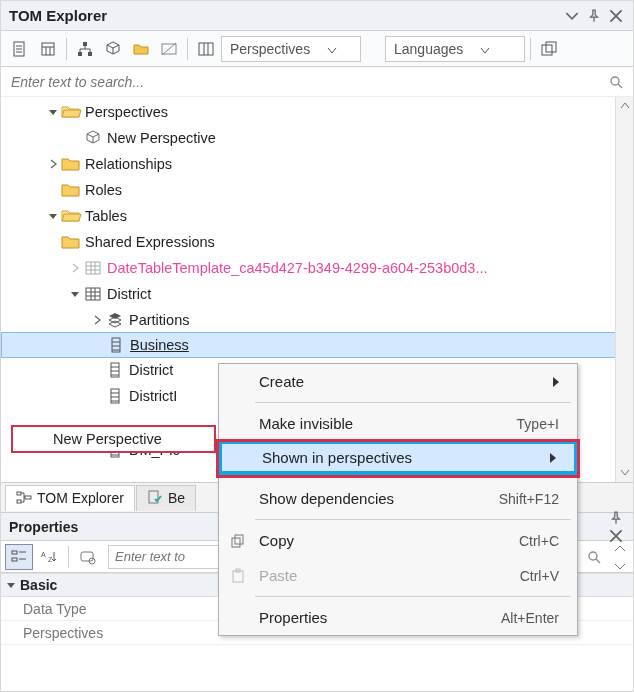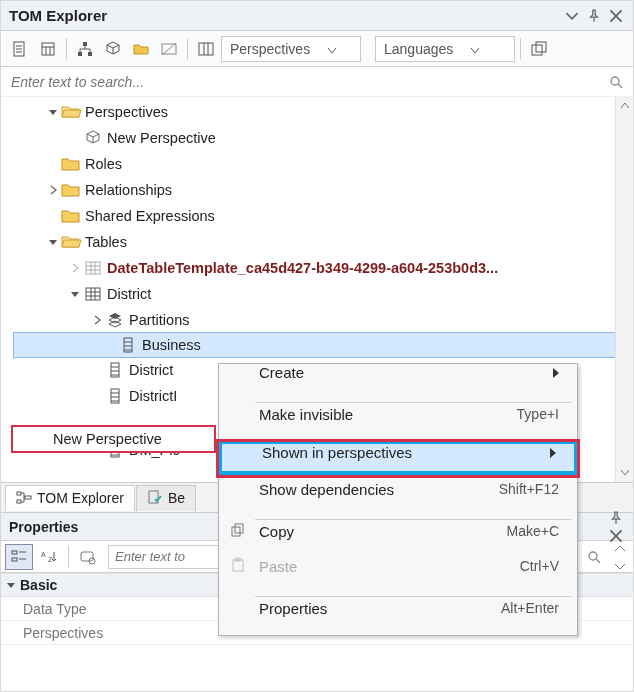--- a/index.html
+++ b/index.html
@@ -28,29 +28,29 @@
   .tree-wrap { position:relative; height:386px; overflow:hidden; border-bottom:1px solid #ccc; }
   .tree-scroll { position:absolute; right:0; top:0; bottom:0; width:18px; background:#f3f3f3; border-left:1px solid #e0e0e0; display:flex; flex-direction:column; align-items:center; }
   .scroll-arrow { height:18px; width:100%; display:flex; align-items:center; justify-content:center; }
   .tree { padding-top:2px; }
   .tree-item { display:flex; align-items:center; height:26px; white-space:nowrap; }
   .indent { display:inline-block; width:22px; height:1px; }
   .expander { width:16px; height:16px; display:flex; align-items:center; justify-content:center; }
   .expander svg { width:10px; height:10px; }
   .node-icon { width:20px; height:20px; display:flex; align-items:center; justify-content:center; margin-right:4px; }
   .node-label { font-size:14.5px; color:#222; }
-  .node-label.dim { color:#7f1d1d;font-weight:bold; }
+  .node-label.dim { color:#ec4899; }
   .selected-row { background:#d4e8ff; border:1px solid #88b9ec; margin:-1px 0; }
   
   .perspective-badge { position:absolute; left:10px; top:328px; height:28px; width:205px; border:2px solid #d62f4a; background:#fff; display:flex; align-items:center; font-size:14.5px; padding-left:40px; z-index:5; }
   
   
   .ctx-menu { position:absolute; left:218px; top:363px; width:360px; background:#f7f7f7; border:1px solid #b0b0b0; box-shadow:2px 2px 4px rgba(0,0,0,.2); z-index:20; }
   .ctx-highlight { position:absolute; left:216px; top:439px; width:364px; height:39px; border:3px solid #d62f4a; z-index:25; pointer-events:none; }
-  .ctx-item { display:flex; height:35px; padding:0 18px 0 40px; position:relative; font-size:15px; }
+  .ctx-item { display:flex; align-items:center; height:35px; padding:0 18px 0 40px; position:relative; font-size:15px; }
   .ctx-item .ctx-icon { position:absolute; left:8px; width:22px; display:flex; justify-content:center; color:#888; }
   .ctx-item.dim { color:#aaa; }
   .ctx-item.hover { background:#d4e8ff; border:4px solid #0ea5e9; margin:-1px; }
   .ctx-item .shortcut { margin-left:auto; color:#555; font-size:14px; }
   .ctx-item .sub-arrow { margin-left:auto; }
   .ctx-sep { height:1px; background:#d0d0d0; margin:3px 6px 3px 36px; }
   
   
   .bottom-tabs { display:flex; align-items:center; height:30px; background:#f3f3f3; border-bottom:1px solid #ccc; padding-left:4px; gap:1px; }
   .btab { display:flex; align-items:center; gap:5px; height:26px; padding:0 10px; background:#fff; border:1px solid #ccc; border-bottom:none; font-size:14px; }
@@ -145,21 +145,21 @@
         <line x1="6" y1="2" x2="6" y2="14" stroke="#555"></line>
         <line x1="10" y1="2" x2="10" y2="14" stroke="#555"></line>
       </svg>
     </div>
   <div class="tb-combo" style="width:140px">
     <span>Perspectives</span>
     <span class="arrow"><svg width="8" height="6">
           <path d="M0 0 L4 5 L8 0" fill="none" stroke="#555"></path>
         </svg></span>
   </div>
-  <div class="tb-combo" style="width:140px; margin-left:12px;">
+  <div class="tb-combo" style="width:140px; margin-left:22px;">
     <span>Languages</span>
     <span class="arrow"><svg width="8" height="6">
           <path d="M0 0 L4 5 L8 0" fill="none" stroke="#555"></path>
         </svg></span>
   </div>
   <span class="tb-sep"></span>
   <div class="tb-btn">
       <svg width="16" height="16">
         <rect x="1" y="4" width="10" height="10" fill="none" stroke="#555"></rect>
         <rect x="5" y="1" width="10" height="10" fill="none" stroke="#555"></rect>
@@ -206,32 +206,20 @@
           <svg width="16" height="16">
             <path d="M8 1 L14 4 L8 7 L2 4 Z M2 4 v6 L8 13 v-6 M14 4 v6 L8 13" fill="none" stroke="#666"></path>
           </svg>
         </span>
       <span class="node-label">New Perspective</span>
     </div>
 
     <div class="tree-item">
       <span class="indent"></span>
         <span class="indent"></span>
-      <span class="expander"></span>
-      <span class="node-icon">
-          <svg width="18" height="14">
-            <path d="M0 2 h6 l2 2 h9 v9 h-17 z" fill="#f7cf60" stroke="#c89020"></path>
-          </svg>
-        </span>
-      <span class="node-label">Roles</span>
-    </div>
-
-    <div class="tree-item">
-      <span class="indent"></span>
-        <span class="indent"></span>
       <span class="expander">
           <svg viewBox="0 0 10 10">
             <path d="M3 1 L8 5 L3 9" fill="none" stroke="#666" stroke-width="1.3"></path>
           </svg>
         </span>
       <span class="node-icon">
           <svg width="18" height="14">
             <path d="M0 2 h6 l2 2 h9 v9 h-17 z" fill="#f7cf60" stroke="#c89020"></path>
           </svg>
         </span>
@@ -240,38 +228,50 @@
 
     <div class="tree-item">
       <span class="indent"></span>
         <span class="indent"></span>
       <span class="expander"></span>
       <span class="node-icon">
           <svg width="18" height="14">
             <path d="M0 2 h6 l2 2 h9 v9 h-17 z" fill="#f7cf60" stroke="#c89020"></path>
           </svg>
         </span>
-      <span class="node-label">Shared Expressions</span>
+      <span class="node-label">Roles</span>
     </div>
 
     <div class="tree-item">
       <span class="indent"></span>
         <span class="indent"></span>
       <span class="expander">
           <svg viewBox="0 0 10 10">
             <path d="M1 3 L5 8 L9 3" fill="#555"></path>
           </svg>
         </span>
       <span class="node-icon">
           <svg width="18" height="14">
             <path d="M0 2 h6 l2 2 h9 v8 h-17 z" fill="#fce29a" stroke="#d0a030"></path>
             <path d="M2 5 h17 l-2 7 h-17 z" fill="#f7d676" stroke="#d0a030"></path>
           </svg>
         </span>
       <span class="node-label">Tables</span>
+    </div>
+
+    <div class="tree-item">
+      <span class="indent"></span>
+        <span class="indent"></span>
+      <span class="expander"></span>
+      <span class="node-icon">
+          <svg width="18" height="14">
+            <path d="M0 2 h6 l2 2 h9 v9 h-17 z" fill="#f7cf60" stroke="#c89020"></path>
+          </svg>
+        </span>
+      <span class="node-label">Shared Expressions</span>
     </div>
 
     <div class="tree-item">
       <span class="indent"></span>
         <span class="indent"></span>
         <span class="indent"></span>
       <span class="expander">
           <svg viewBox="0 0 10 10">
             <path d="M3 1 L8 5 L3 9" fill="none" stroke="#bbb" stroke-width="1.3"></path>
           </svg>
@@ -322,21 +322,21 @@
       <span class="node-icon">
           <svg width="16" height="16">
             <path d="M8 1 L14 4 L8 7 L2 4 Z" fill="#555"></path>
             <path d="M8 5 L14 8 L8 11 L2 8 Z" fill="none" stroke="#555"></path>
             <path d="M8 9 L14 12 L8 15 L2 12 Z" fill="none" stroke="#555"></path>
           </svg>
         </span>
       <span class="node-label">Partitions</span>
     </div>
 
-    <div class="tree-item selected-row" style="margin-left:12px; padding-right:37px;">
+    <div class="tree-item selected-row" style="margin-left:0; padding-right:37px;text-decoration:underline;">
       <span class="indent"></span>
         <span class="indent"></span>
         <span class="indent"></span>
         <span class="indent"></span>
       <span class="expander"></span>
       <span class="node-icon">
           <svg width="14" height="16">
             <rect x="3" y="1" width="8" height="14" fill="none" stroke="#555"></rect>
             <line x1="3" y1="5" x2="11" y2="5" stroke="#555"></line>
             <line x1="3" y1="9" x2="11" y2="9" stroke="#555"></line>
@@ -535,21 +535,21 @@
   </div>
   <div class="ctx-sep"></div>
   <div class="ctx-item">
     <span class="ctx-icon">
         <svg width="14" height="14">
           <rect x="1" y="4" width="8" height="9" fill="none" stroke="#777"></rect>
           <rect x="4" y="1" width="8" height="9" fill="none" stroke="#777"></rect>
         </svg>
       </span>
     <span>Copy</span>
-    <span class="shortcut">Make+C</span>
+    <span class="shortcut">Ctrl+C</span>
   </div>
   <div class="ctx-item dim">
     <span class="ctx-icon">
         <svg width="14" height="14">
           <rect x="2" y="2" width="10" height="11" fill="none" stroke="#bbb"></rect>
           <rect x="5" y="0" width="4" height="3" fill="none" stroke="#bbb"></rect>
         </svg>
       </span>
     <span>Paste</span>
     <span class="shortcut">Ctrl+V</span>

